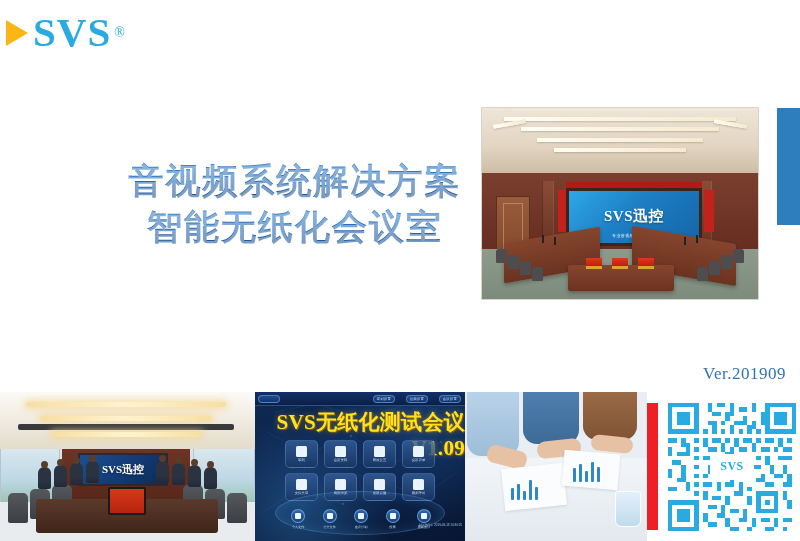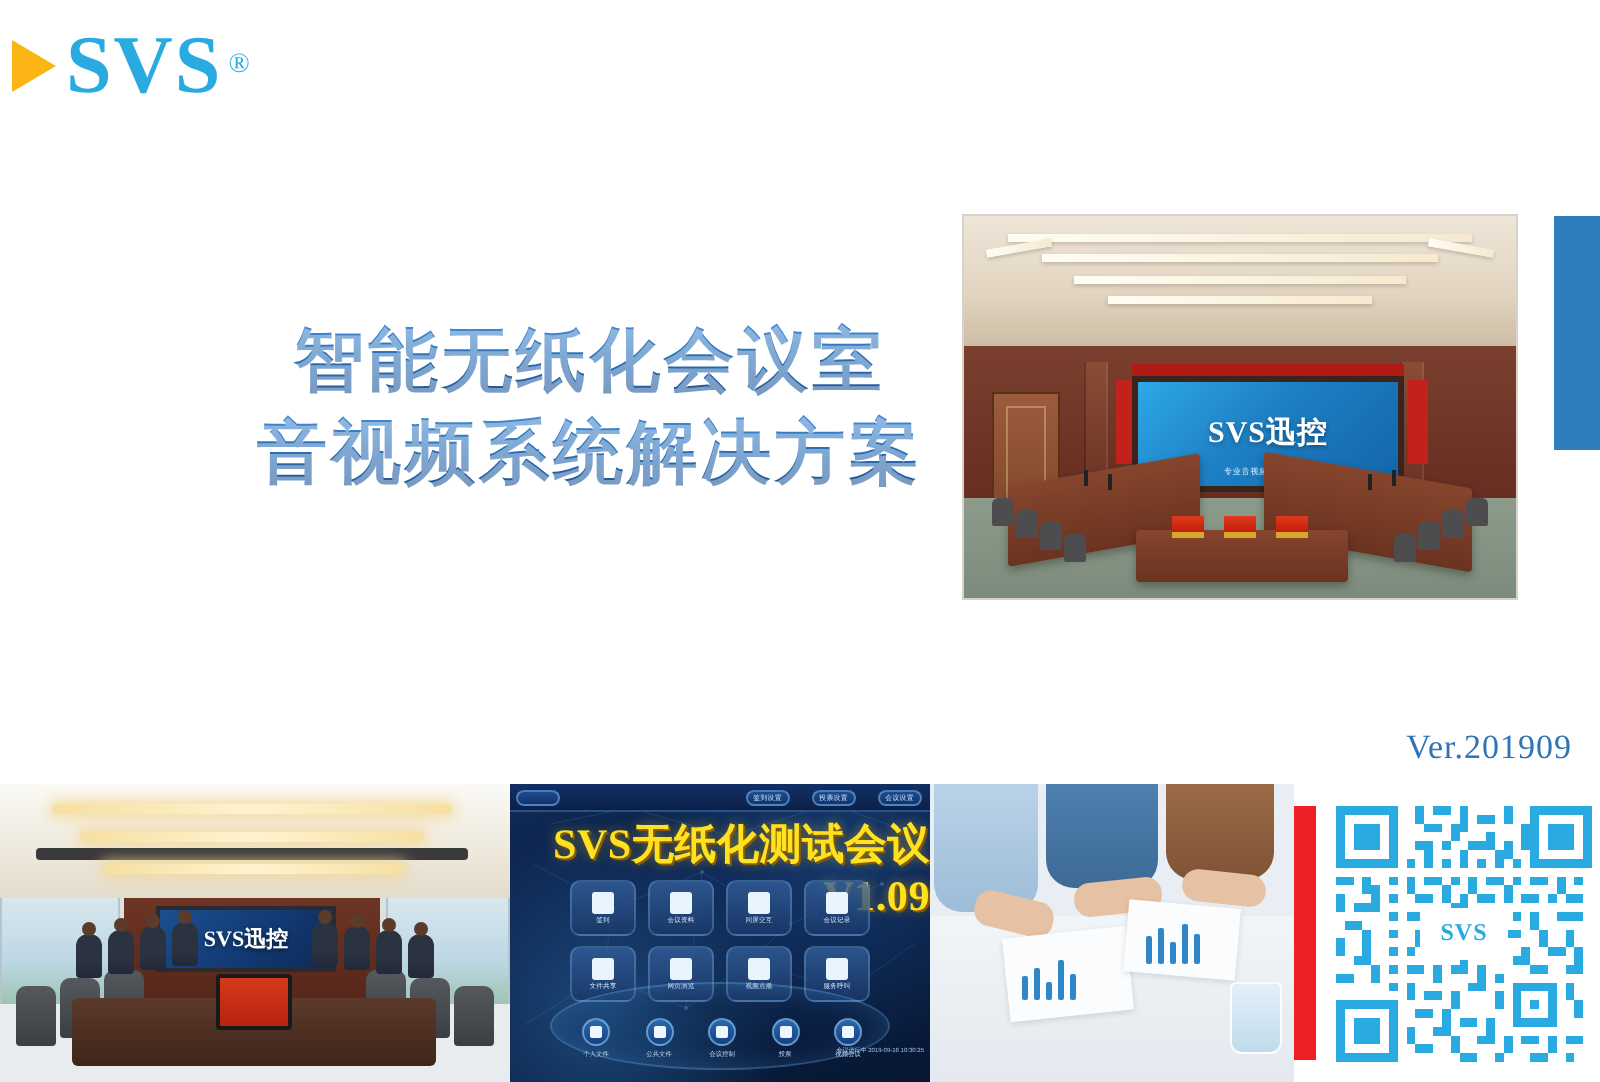--- a/index.html
+++ b/index.html
@@ -393,22 +393,22 @@
 
   <div class="logo">
     <div class="logo-tri"></div>
     <div class="logo-text">SVS</div>
     <div class="logo-r">®</div>
   </div>
 
   <div class="right-accent"></div>
 
   <div class="title-block">
+    <div class="title-line">音视频系统解决方案</div>
     <div class="title-line">智能无纸化会议室</div>
-    <div class="title-line">音视频系统解决方案</div>
   </div>
 
   <div class="hero">
     <div class="ceiling">
       <div class="ceil-slat" style="left:8%;top:14%;width:84%;"></div>
       <div class="ceil-slat" style="left:14%;top:30%;width:72%;"></div>
       <div class="ceil-slat" style="left:20%;top:46%;width:60%;"></div>
       <div class="ceil-slat" style="left:26%;top:62%;width:48%;"></div>
       <div class="ceil-slat" style="left:4%;top:22%;width:12%;transform:rotate(-10deg);"></div>
       <div class="ceil-slat" style="right:4%;top:22%;width:12%;transform:rotate(10deg);"></div>

